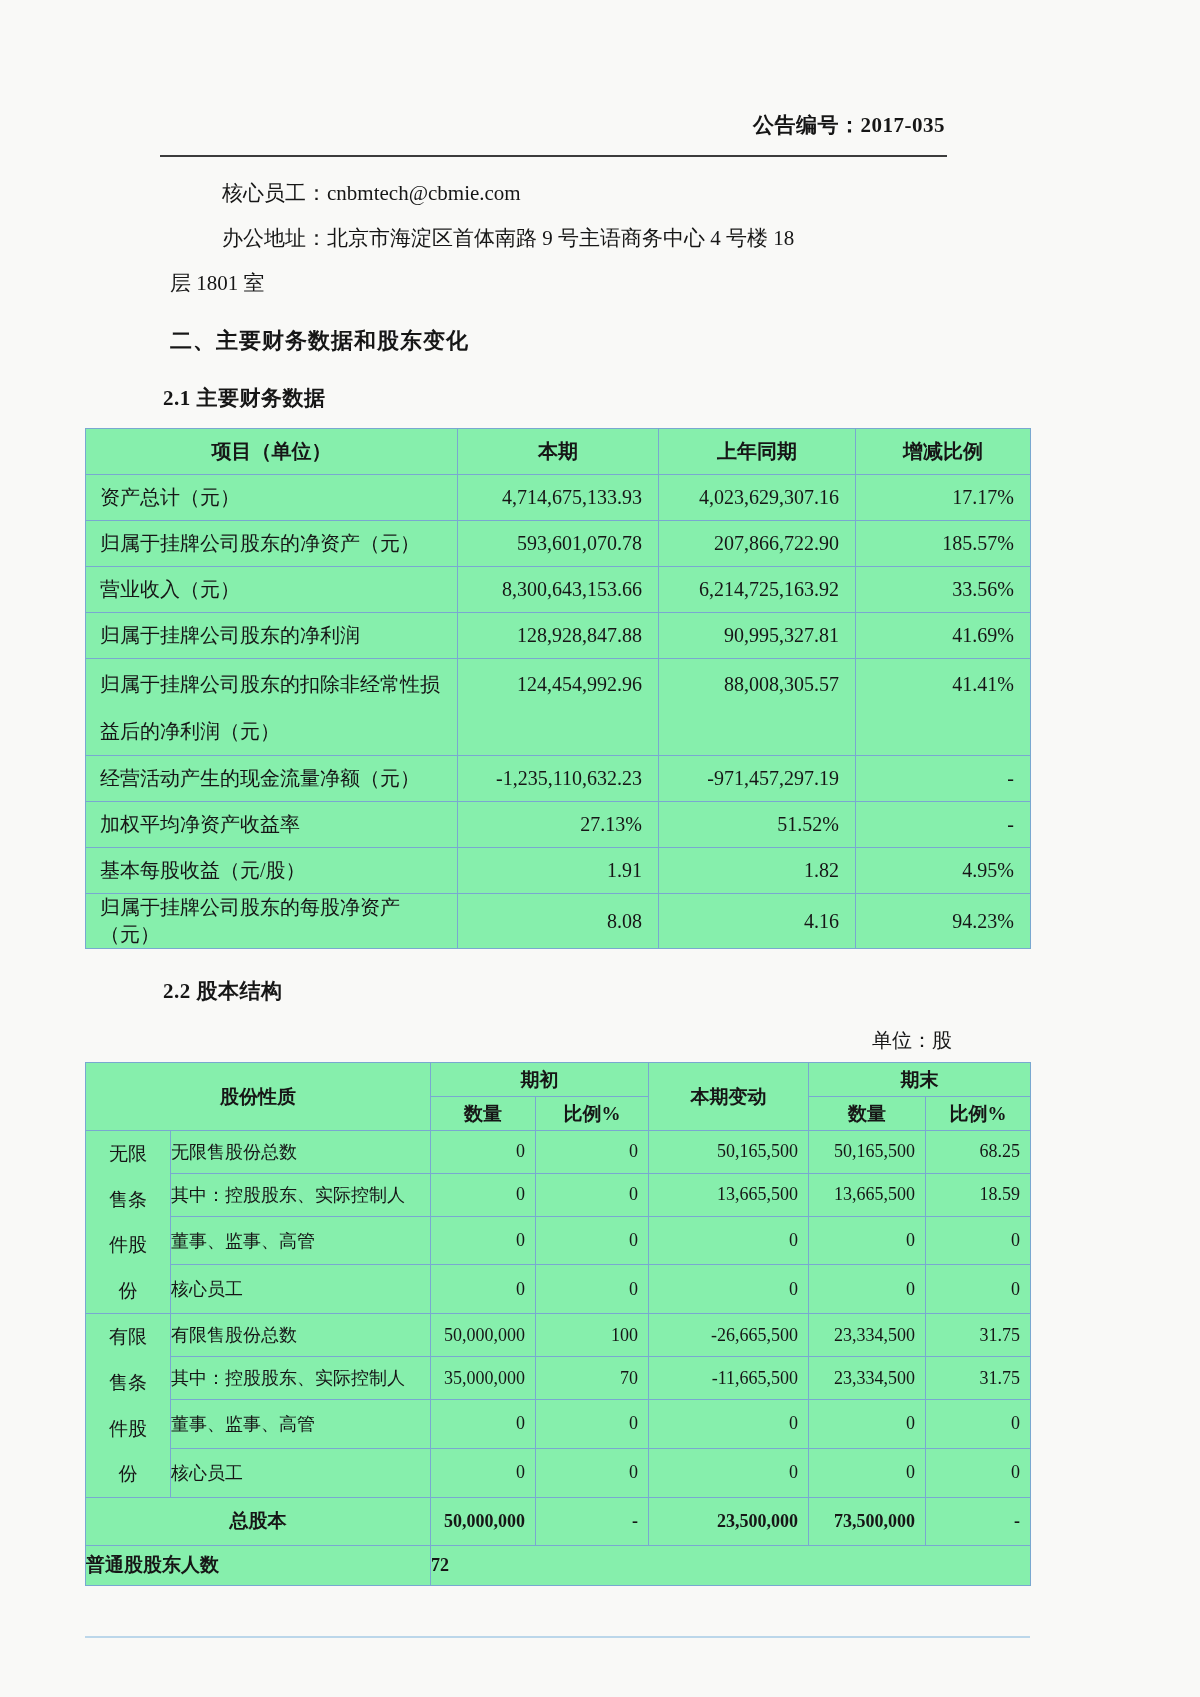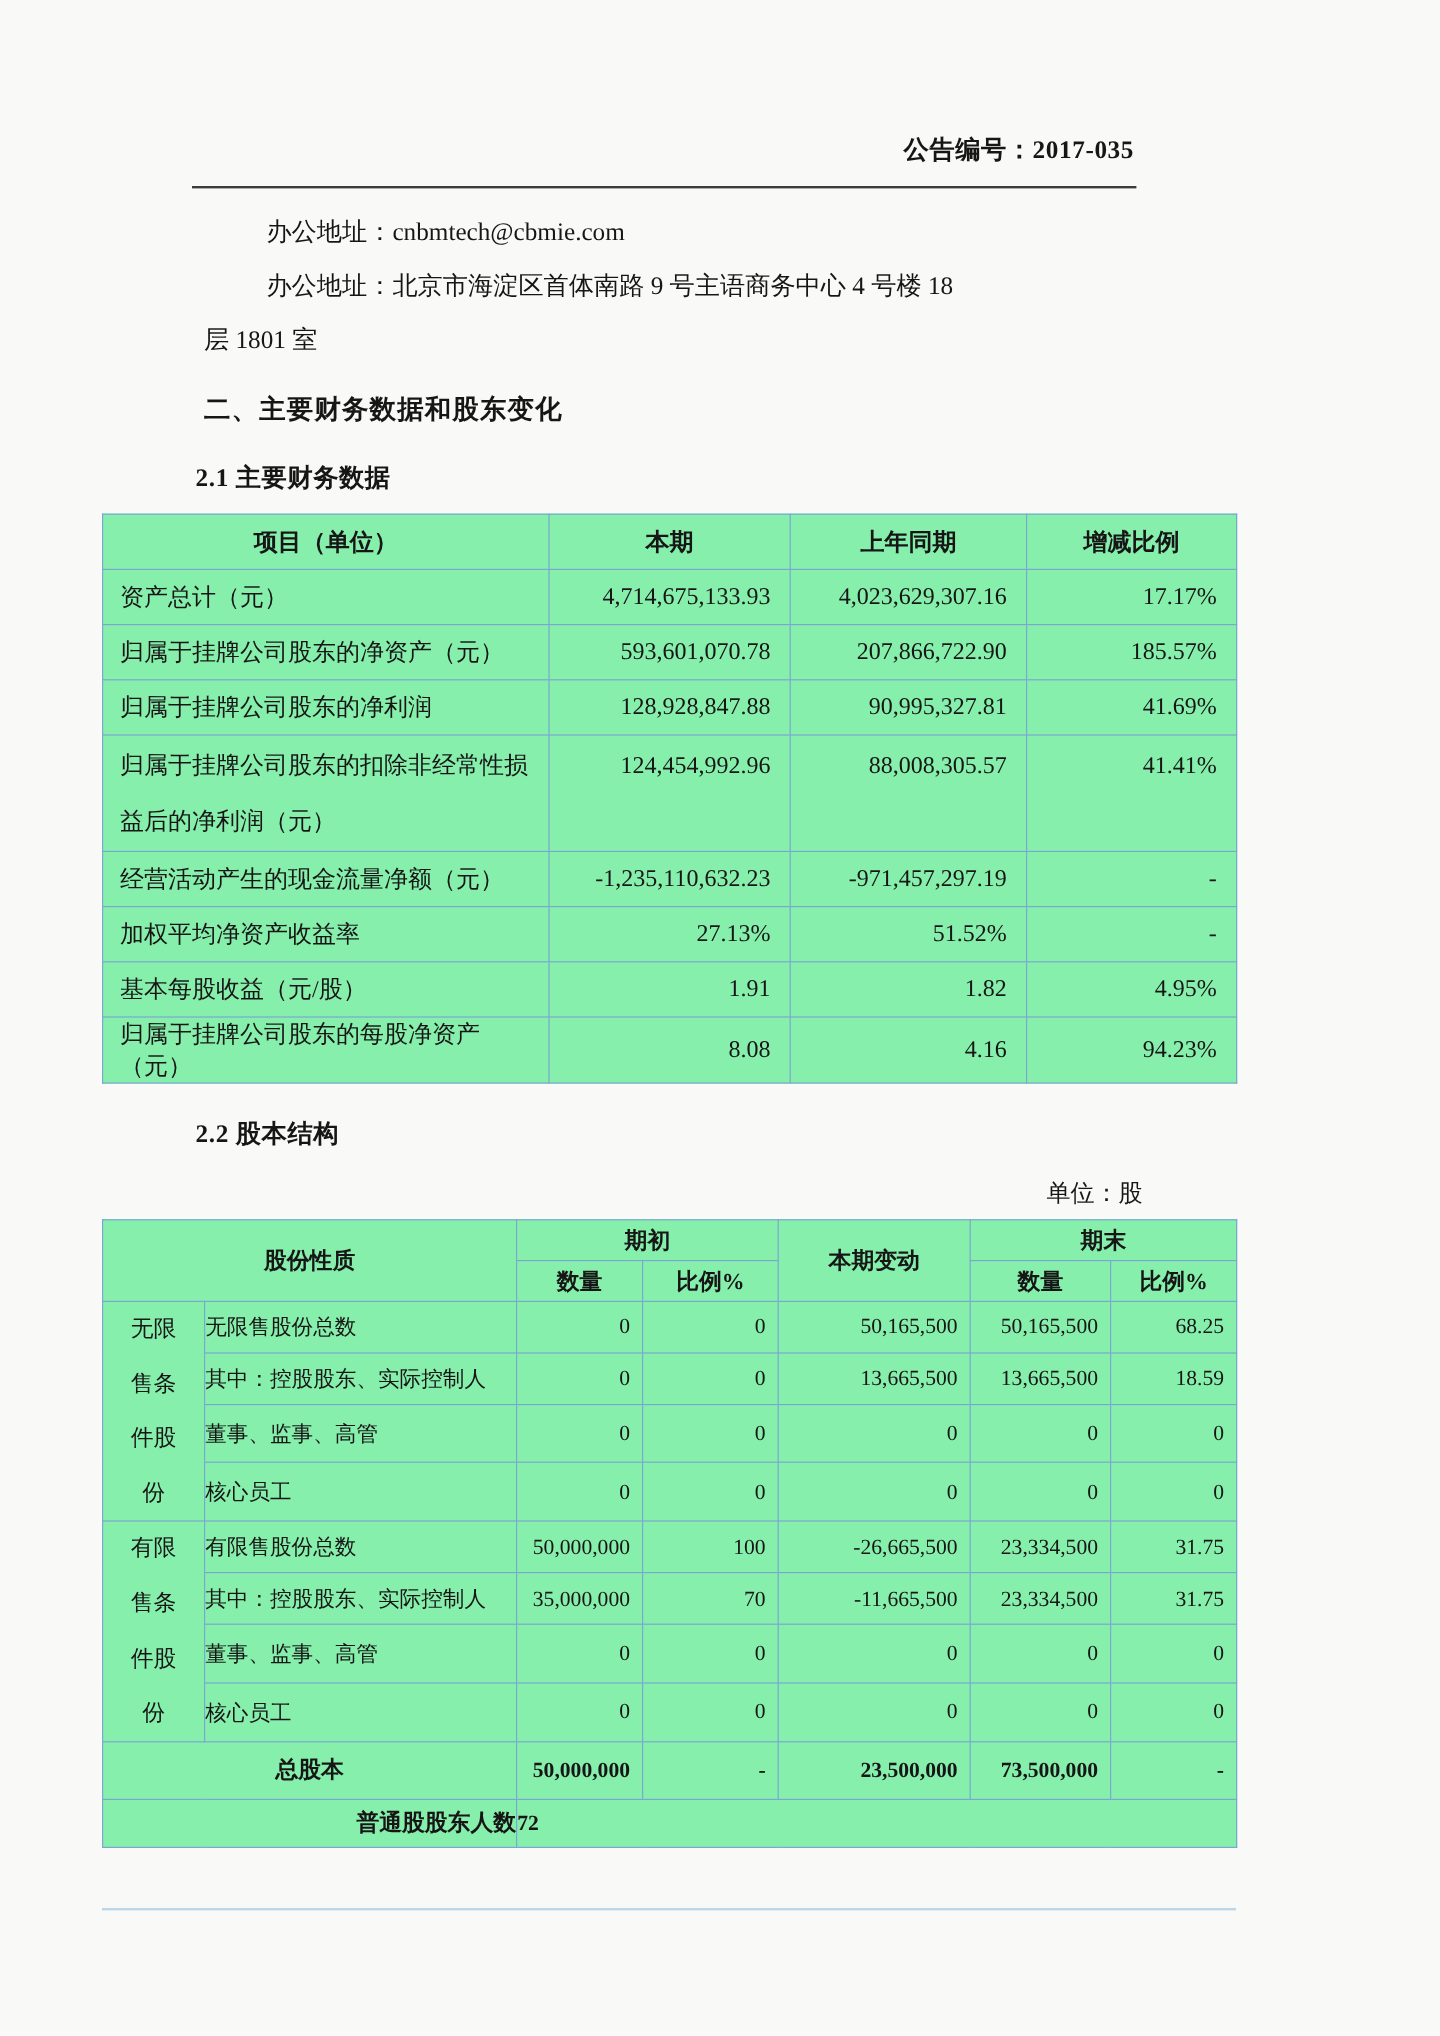--- a/index.html
+++ b/index.html
@@ -53,39 +53,39 @@
   .t2 th { height: 34px; font-size: 19px; font-weight: bold; text-align: center; }
   .t2 td { height: 42px; vertical-align: middle; }
   .t2 .grp { text-align: center; padding: 0 18px; line-height: 2.4; font-size: 19px; vertical-align: middle; }
   .t2 .label { text-align: left; }
   .t2 .label.c { text-align: left; padding-left: 0; }
   .t2 .num { text-align: right; padding-right: 10px; }
   .t2 tr.rtall td { height: 48px; }
   .t2 tr.total td { height: 48px; font-weight: bold; }
   .t2 tr.total .flabel { text-align: center; font-size: 19px; }
   .t2 tr.holders td { height: 40px; font-weight: bold; }
-  .t2 tr.holders .flabel { text-align: right; font-size: 19px; }
+  .t2 tr.holders .flabel { text-align: left; font-size: 19px; }
   .t2 tr.holders .hval { text-align: left; padding-right: 12px; }
 
   .bottom-rule {
     margin: 50px 0 0 85px;
     width: 945px;
     border-top: 2px solid #bcd7ea;
   }
 </style>
 </head>
 <body>
 
 <div class="page">
 
   <div class="notice">公告编号：2017-035</div>
   <div class="rule"></div>
 
   <div class="contact">
-    <p class="indent">办公地址：cnbmtech@cbmie.com</p>
+    <p class="indent">核心员工：cnbmtech@cbmie.com</p>
     <p class="indent">办公地址：北京市海淀区首体南路 9 号主语商务中心 4 号楼 18</p>
     <p>层 1801 室</p>
   </div>
 
   <div class="h-main">二、主要财务数据和股东变化</div>
   <div class="h-sub">2.1 主要财务数据</div>
 
   <table class="t1">
     <colgroup>
         <col style="width:372px">
@@ -106,20 +106,26 @@
         <td class="item">资产总计（元）</td>
         <td class="num">4,714,675,133.93</td>
         <td class="num">4,023,629,307.16</td>
         <td class="num">17.17%</td>
       </tr>
       <tr>
         <td class="item">归属于挂牌公司股东的净资产（元）</td>
         <td class="num">593,601,070.78</td>
         <td class="num">207,866,722.90</td>
         <td class="num">185.57%</td>
+      </tr>
+      <tr>
+        <td class="item">营业收入（元）</td>
+        <td class="num">8,300,643,153.66</td>
+        <td class="num">6,214,725,163.92</td>
+        <td class="num">33.56%</td>
       </tr>
       <tr>
         <td class="item">归属于挂牌公司股东的净利润</td>
         <td class="num">128,928,847.88</td>
         <td class="num">90,995,327.81</td>
         <td class="num">41.69%</td>
       </tr>
       <tr class="tall">
         <td class="item">归属于挂牌公司股东的扣除非经常性损益后的净利润（元）</td>
         <td class="num">124,454,992.96</td>

